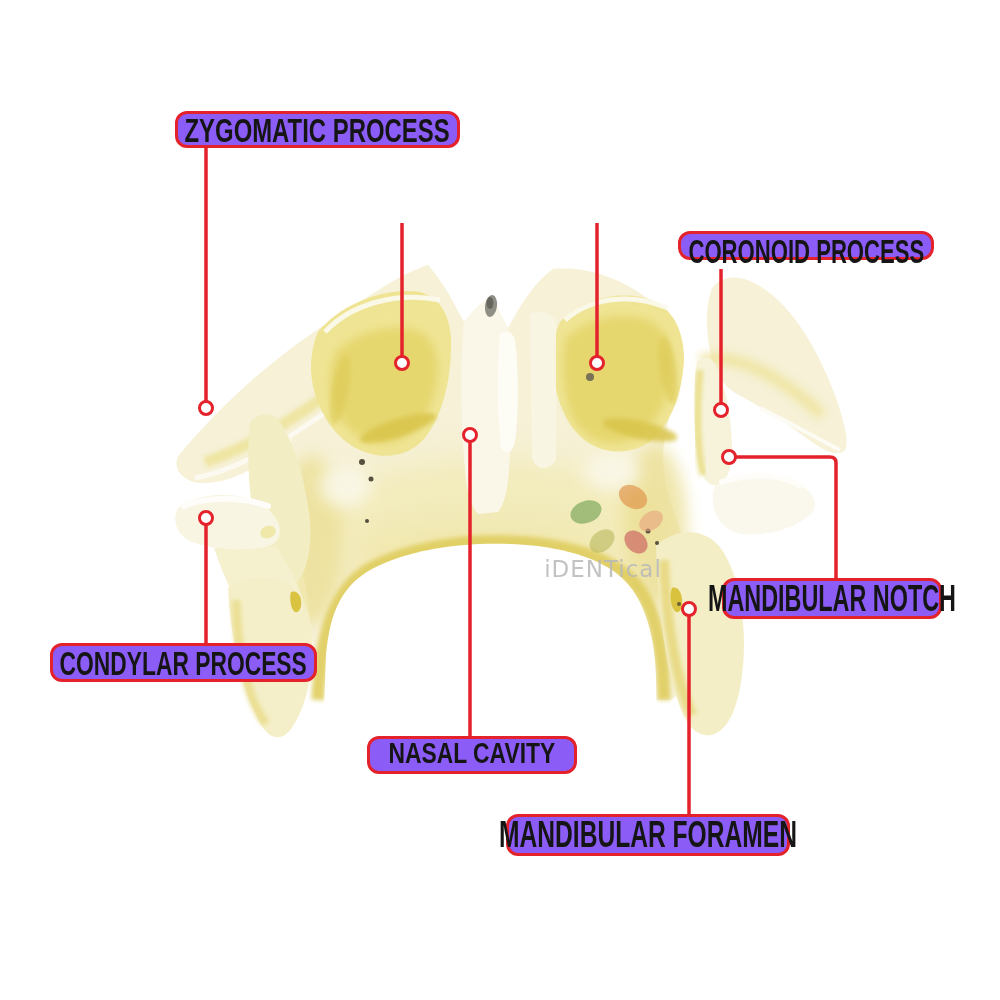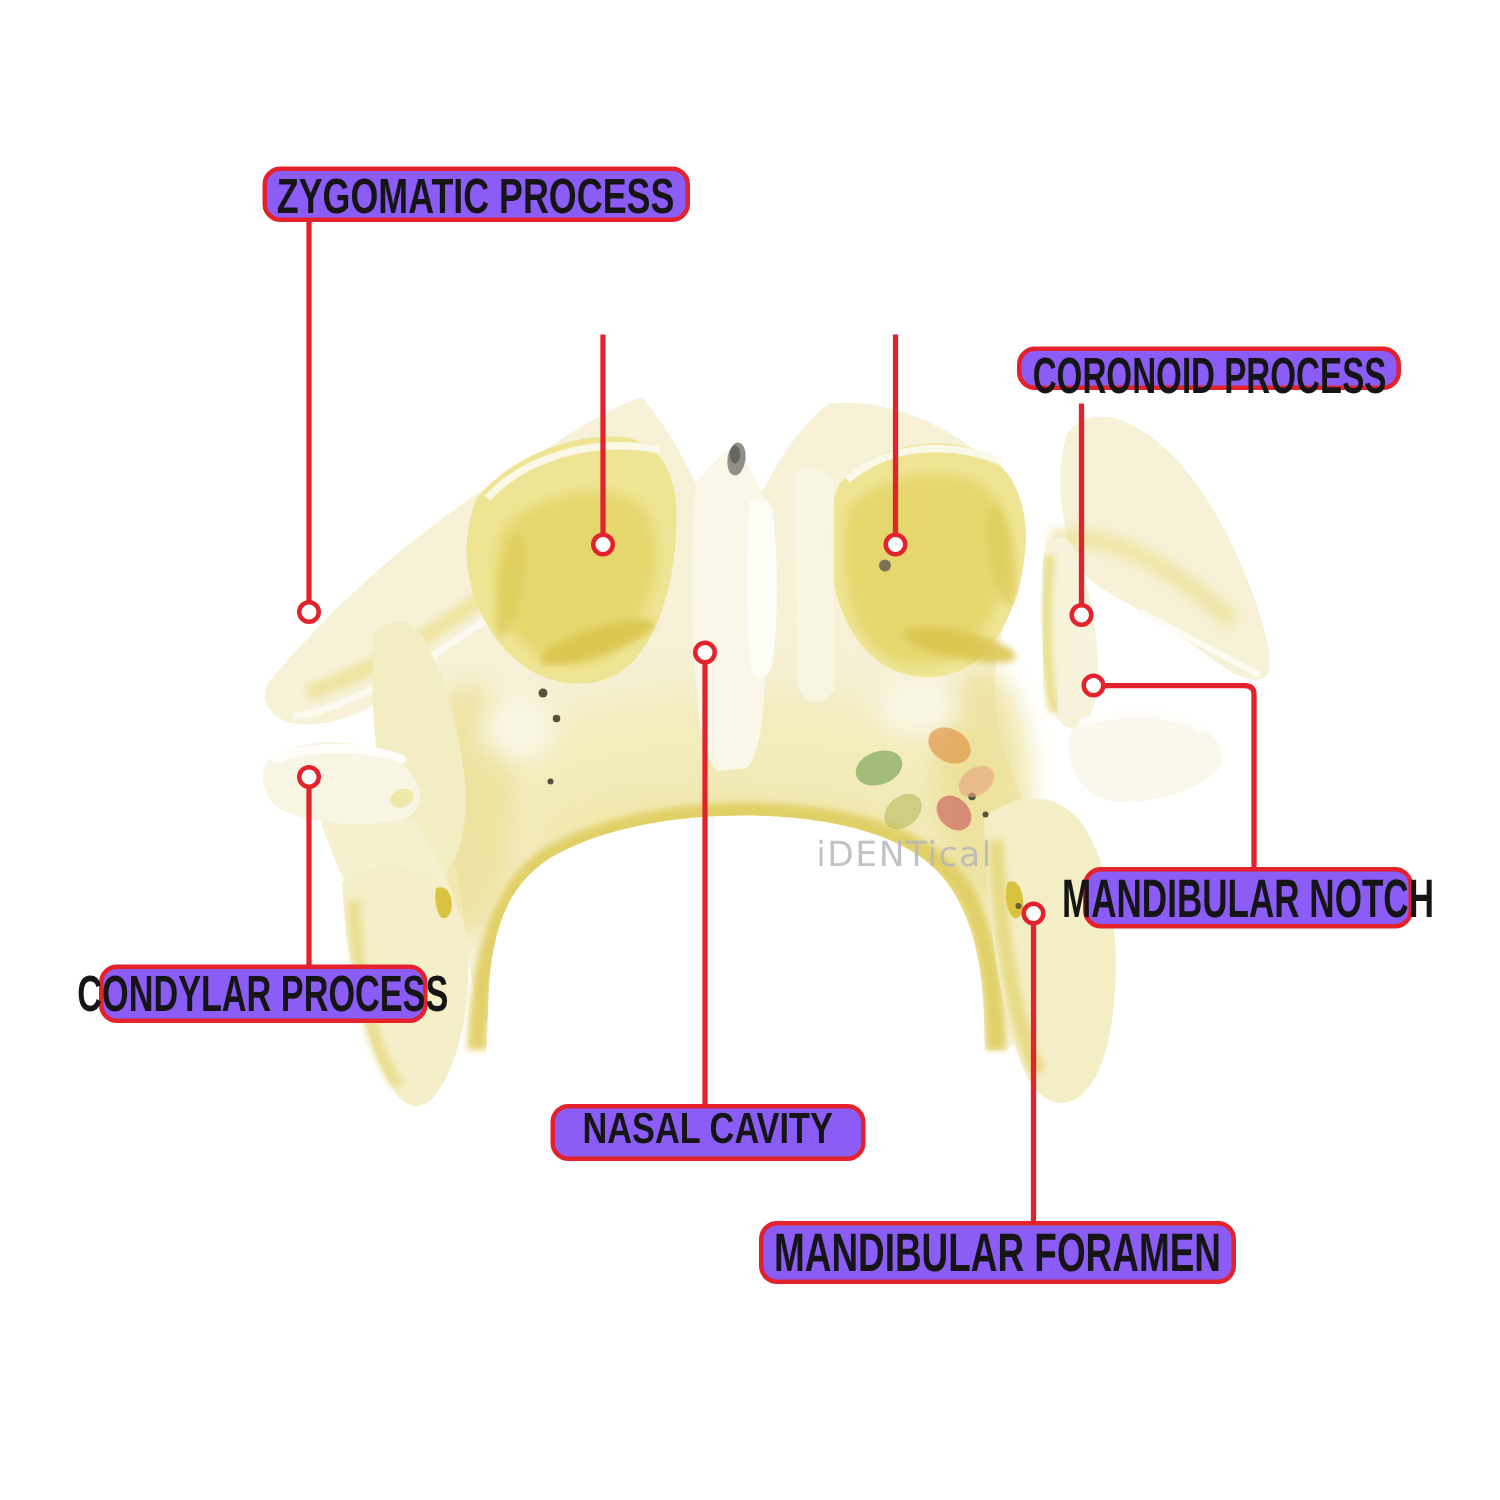--- a/index.html
+++ b/index.html
@@ -11,23 +11,23 @@
   .lbl{position:absolute;box-sizing:border-box;background:#8b5cf6;
        border:3px solid var(--callout-red,#E4222B);border-radius:12px;
        display:flex;justify-content:center;
        color:var(--label-ink,#151515);font-weight:bold;line-height:1;}
   .lbl .fit{display:inline-block;white-space:nowrap;transform-origin:center;
             letter-spacing:0px;}
   .lbl-zygomatic{left:175px;top:111px;width:285px;height:37px;font-size:33px;}
   .lbl-maxillary{left:357px;top:185px;width:285px;height:39px;font-size:34px;}
   .lbl-coronoid {left:678px;top:231px;width:256px;height:29px;font-size:34px;}
   .lbl-notch    {left:722px;top:578px;width:220px;height:41px;font-size:36px;}
-  .lbl-condylar {left:50px; top:643px;width:219px;height:39px;font-size:34px;margin-left:16px;}
+  .lbl-condylar {left:50px; top:643px;width:267px;height:39px;font-size:34px;}
   .lbl-nasal    {left:367px;top:736px;width:210px;height:38px;font-size:29px;}
-  .lbl-foramen  {left:506px;top:814px;width:318px;height:42px;font-size:36px;}
+  .lbl-foramen  {left:506px;top:814px;width:284px;height:42px;font-size:36px;}
   .wm-text{font-family:"DejaVu Sans",sans-serif;}
 </style>
 </head>
 <body>
 
 <div class="stage">
 
 <svg class="art" width="1000" height="1000" viewBox="0 0 1000 1000">
   <defs>
     <filter id="b2" x="-40%" y="-40%" width="180%" height="180%">

